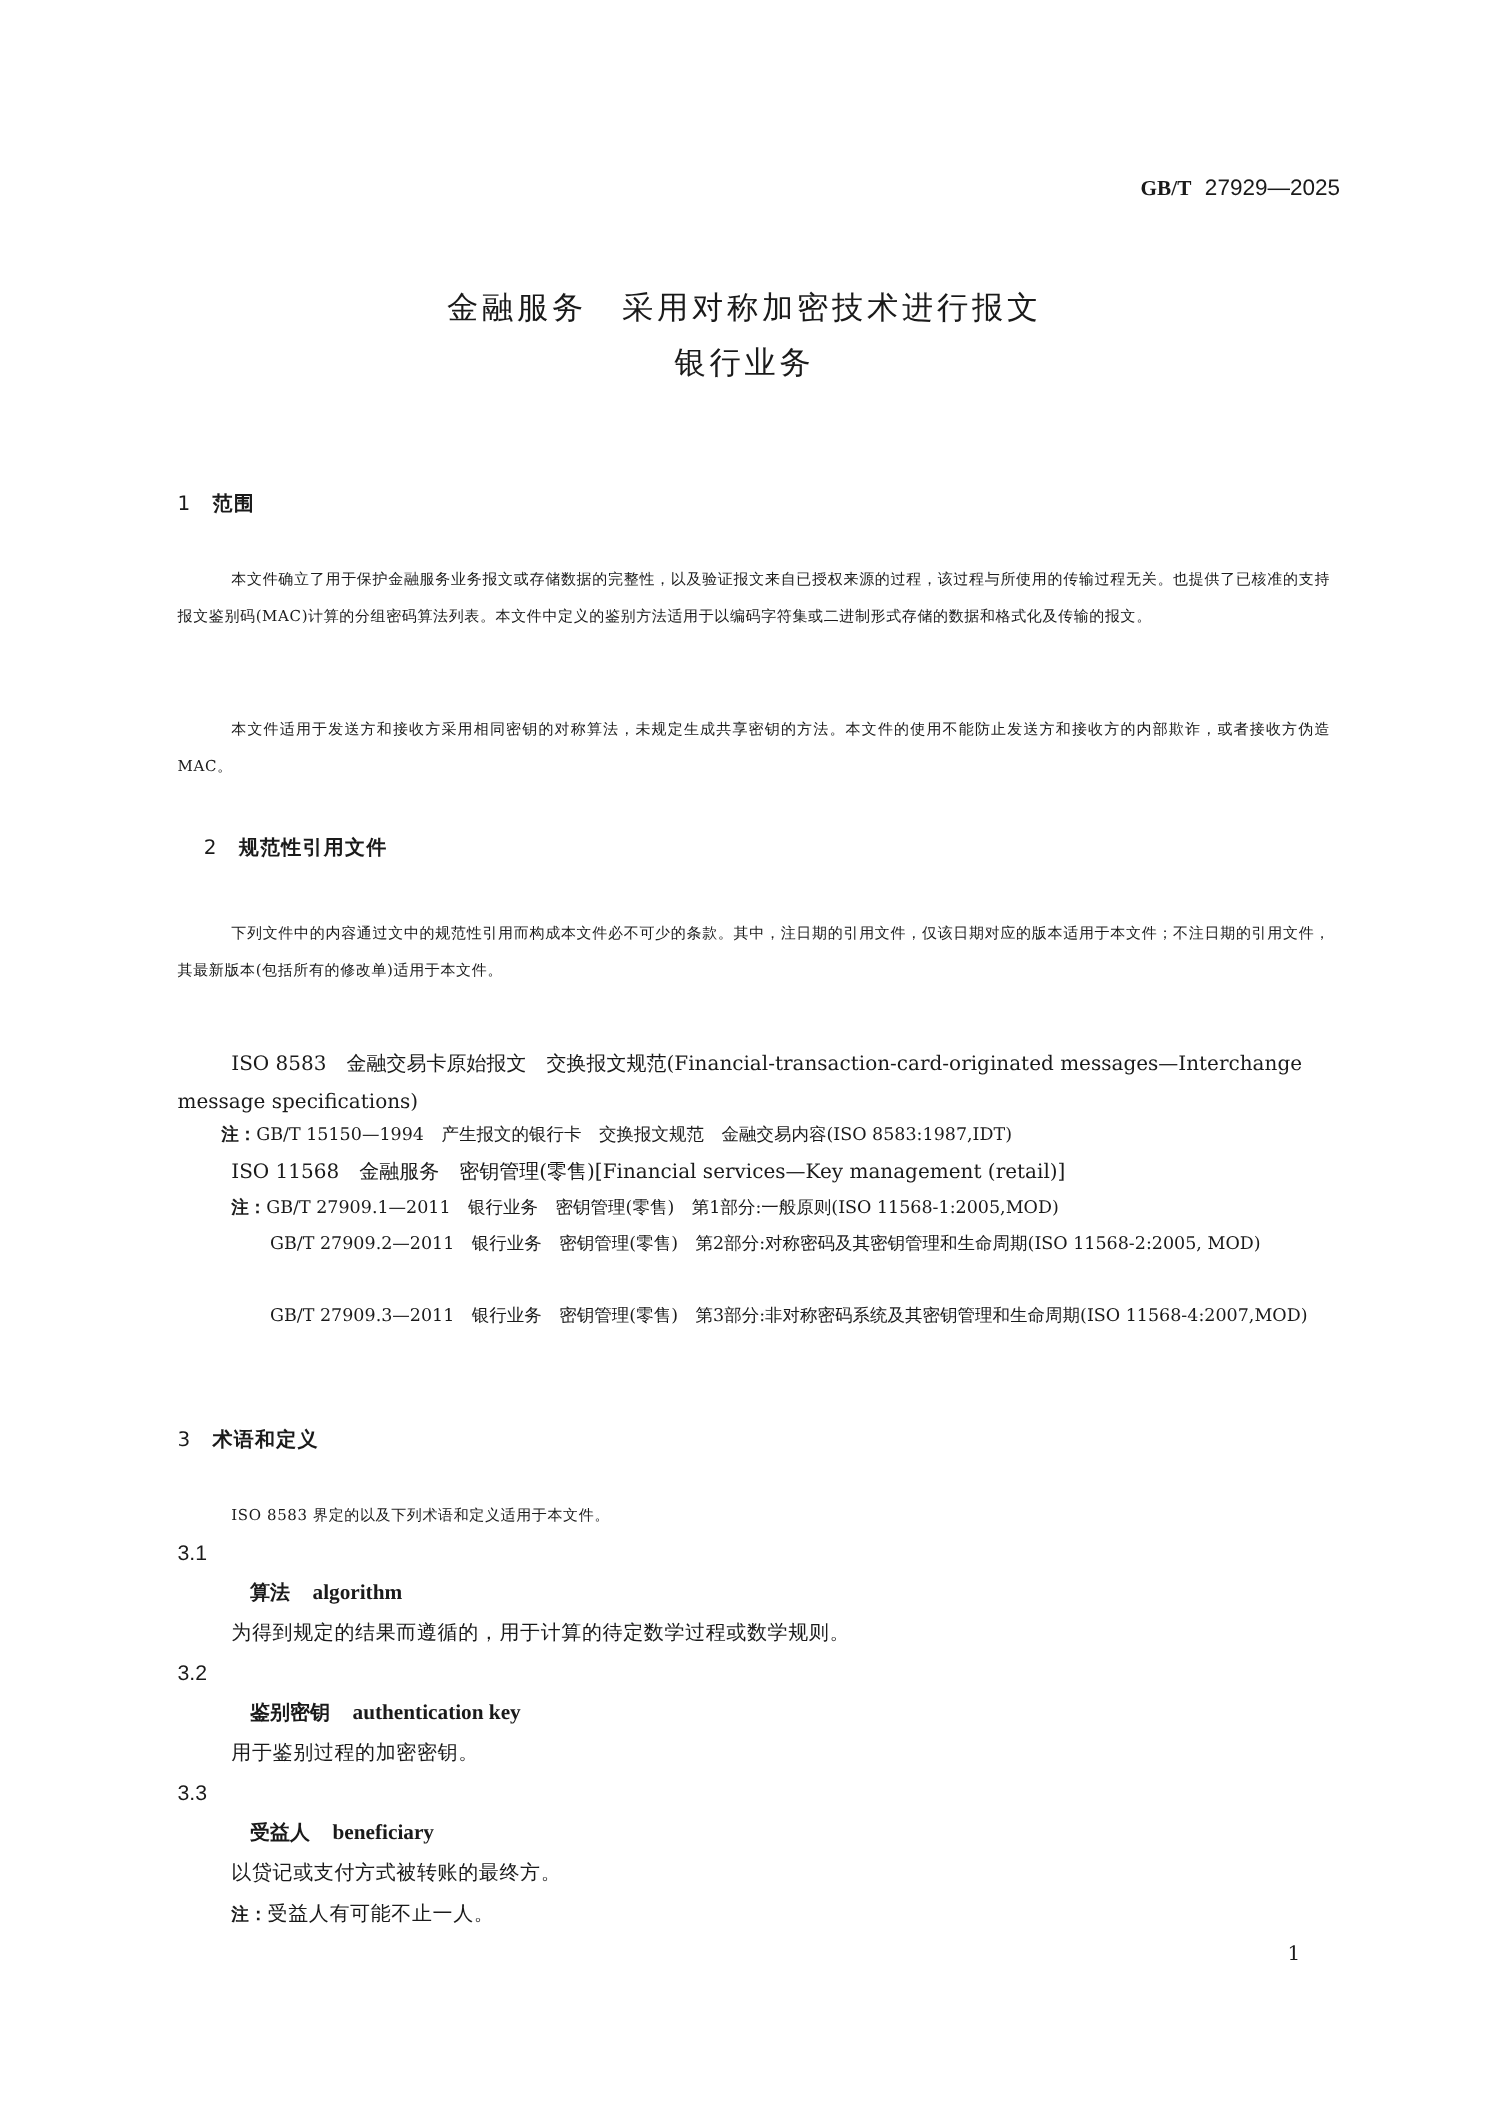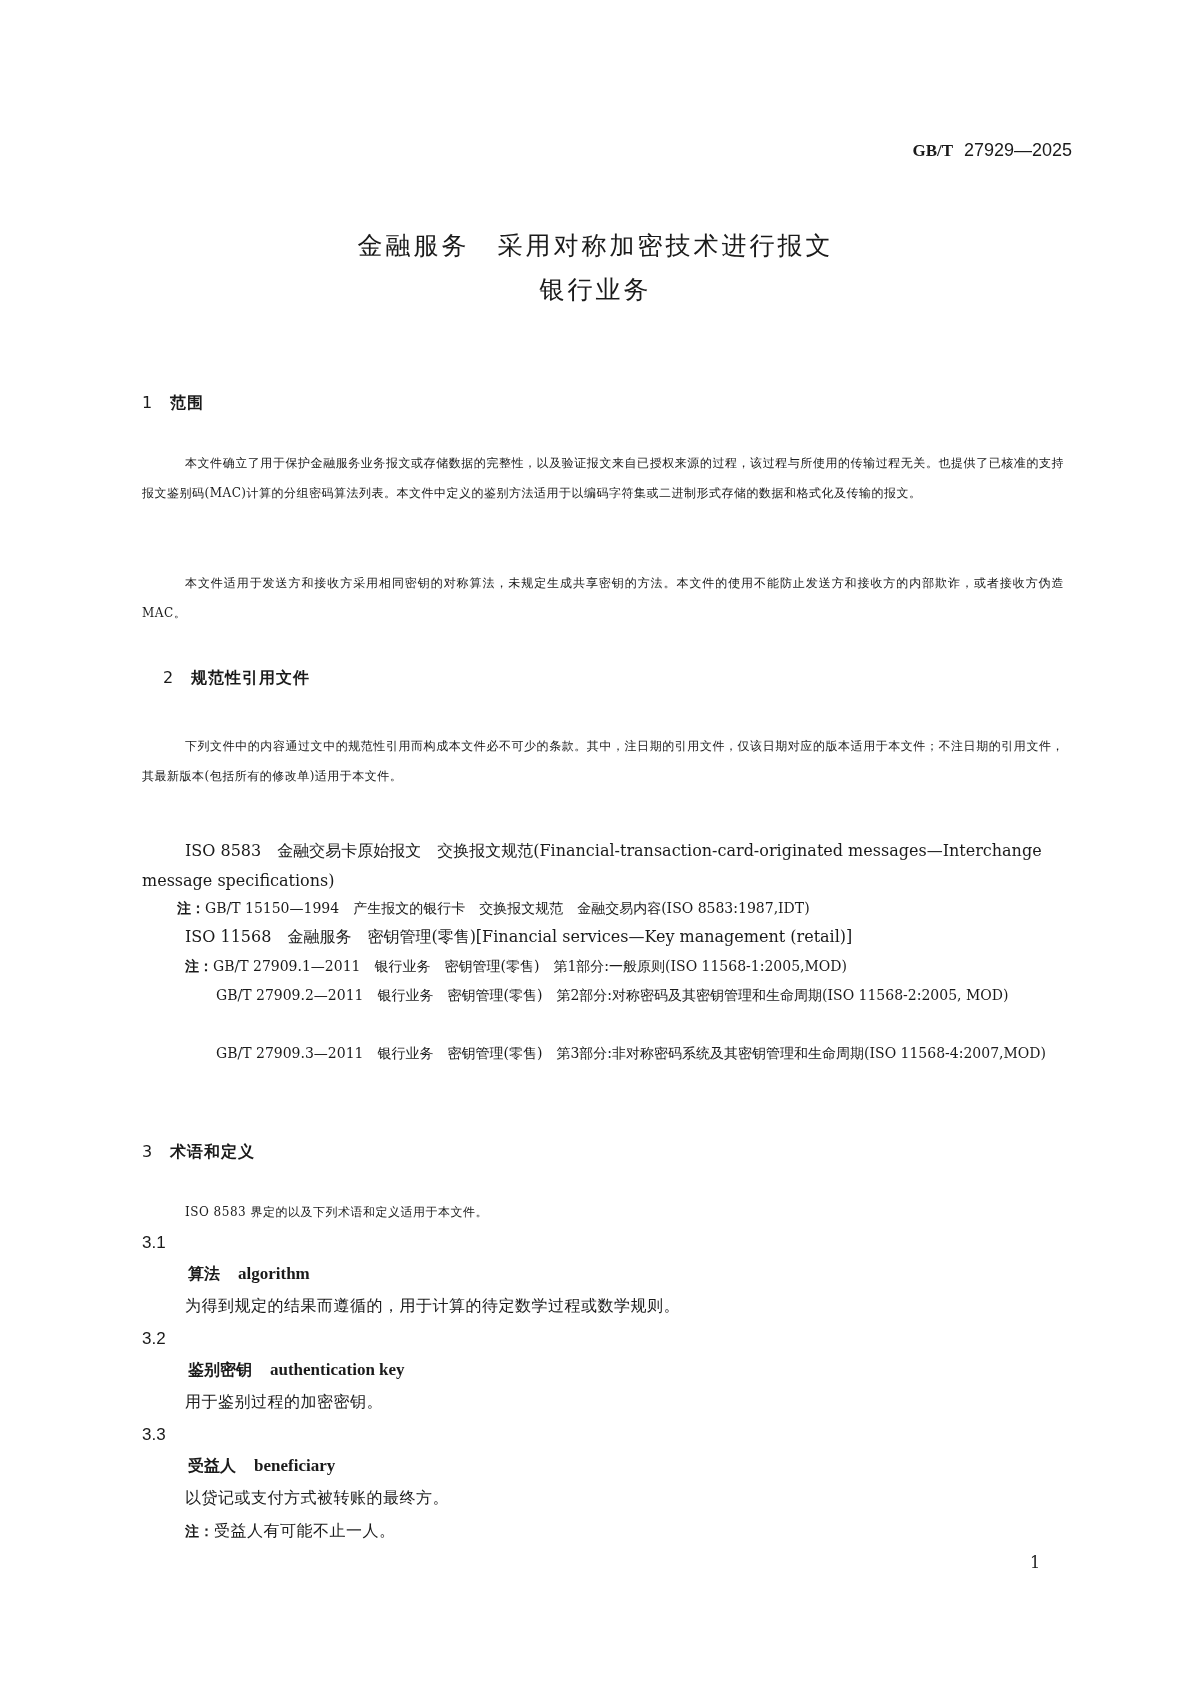--- a/index.html
+++ b/index.html
@@ -12,21 +12,21 @@
   .title { left: 0; width: 1191px; text-align: center; font-family: "DejaVu Sans", sans-serif;
            font-size: 25px; letter-spacing: 3px; font-weight: 500; }
   .h { left: 142px; font-family: "DejaVu Sans", sans-serif; font-size: 16px; font-weight: bold; letter-spacing: 1px; }
   .h .num { display: inline-block; width: 28px; font-weight: normal; }
   .p { left: 142px; width: 922px; font-size: 12px; line-height: 30px; text-align: justify; letter-spacing: 0.5px; }
   .indent { text-indent: 43px; }
   .ref { left: 142px; width: 922px; font-size: 16px; line-height: 30px; }
   .note { font-size: 14px; line-height: 29px; }
   .note-label { font-family: "DejaVu Sans", sans-serif; font-weight: bold; font-size: 14px; }
   .term-no { left: 142px; font-family: "Liberation Sans", sans-serif; font-size: 17px; }
-  .term { left: 188px; font-size: 16px; font-weight: bold; }
+  .term { left: 200px; font-size: 16px; font-weight: bold; }
   .term .en { font-family: "Liberation Serif", serif; font-weight: bold; font-size: 17px; margin-left: 18px; }
   .def { left: 185px; font-size: 16px; letter-spacing: 0.5px; }
   .page-no { left: 1030px; top: 1553px; font-size: 16px; }
 </style>
 </head>
 <body>
 
 <div class="abs std-no"><span class="b">GB/T</span>&nbsp;&nbsp;<span class="n">27929—2025</span></div>
 
 <div class="abs title" style="top:229px;">金融服务　采用对称加密技术进行报文</div>

